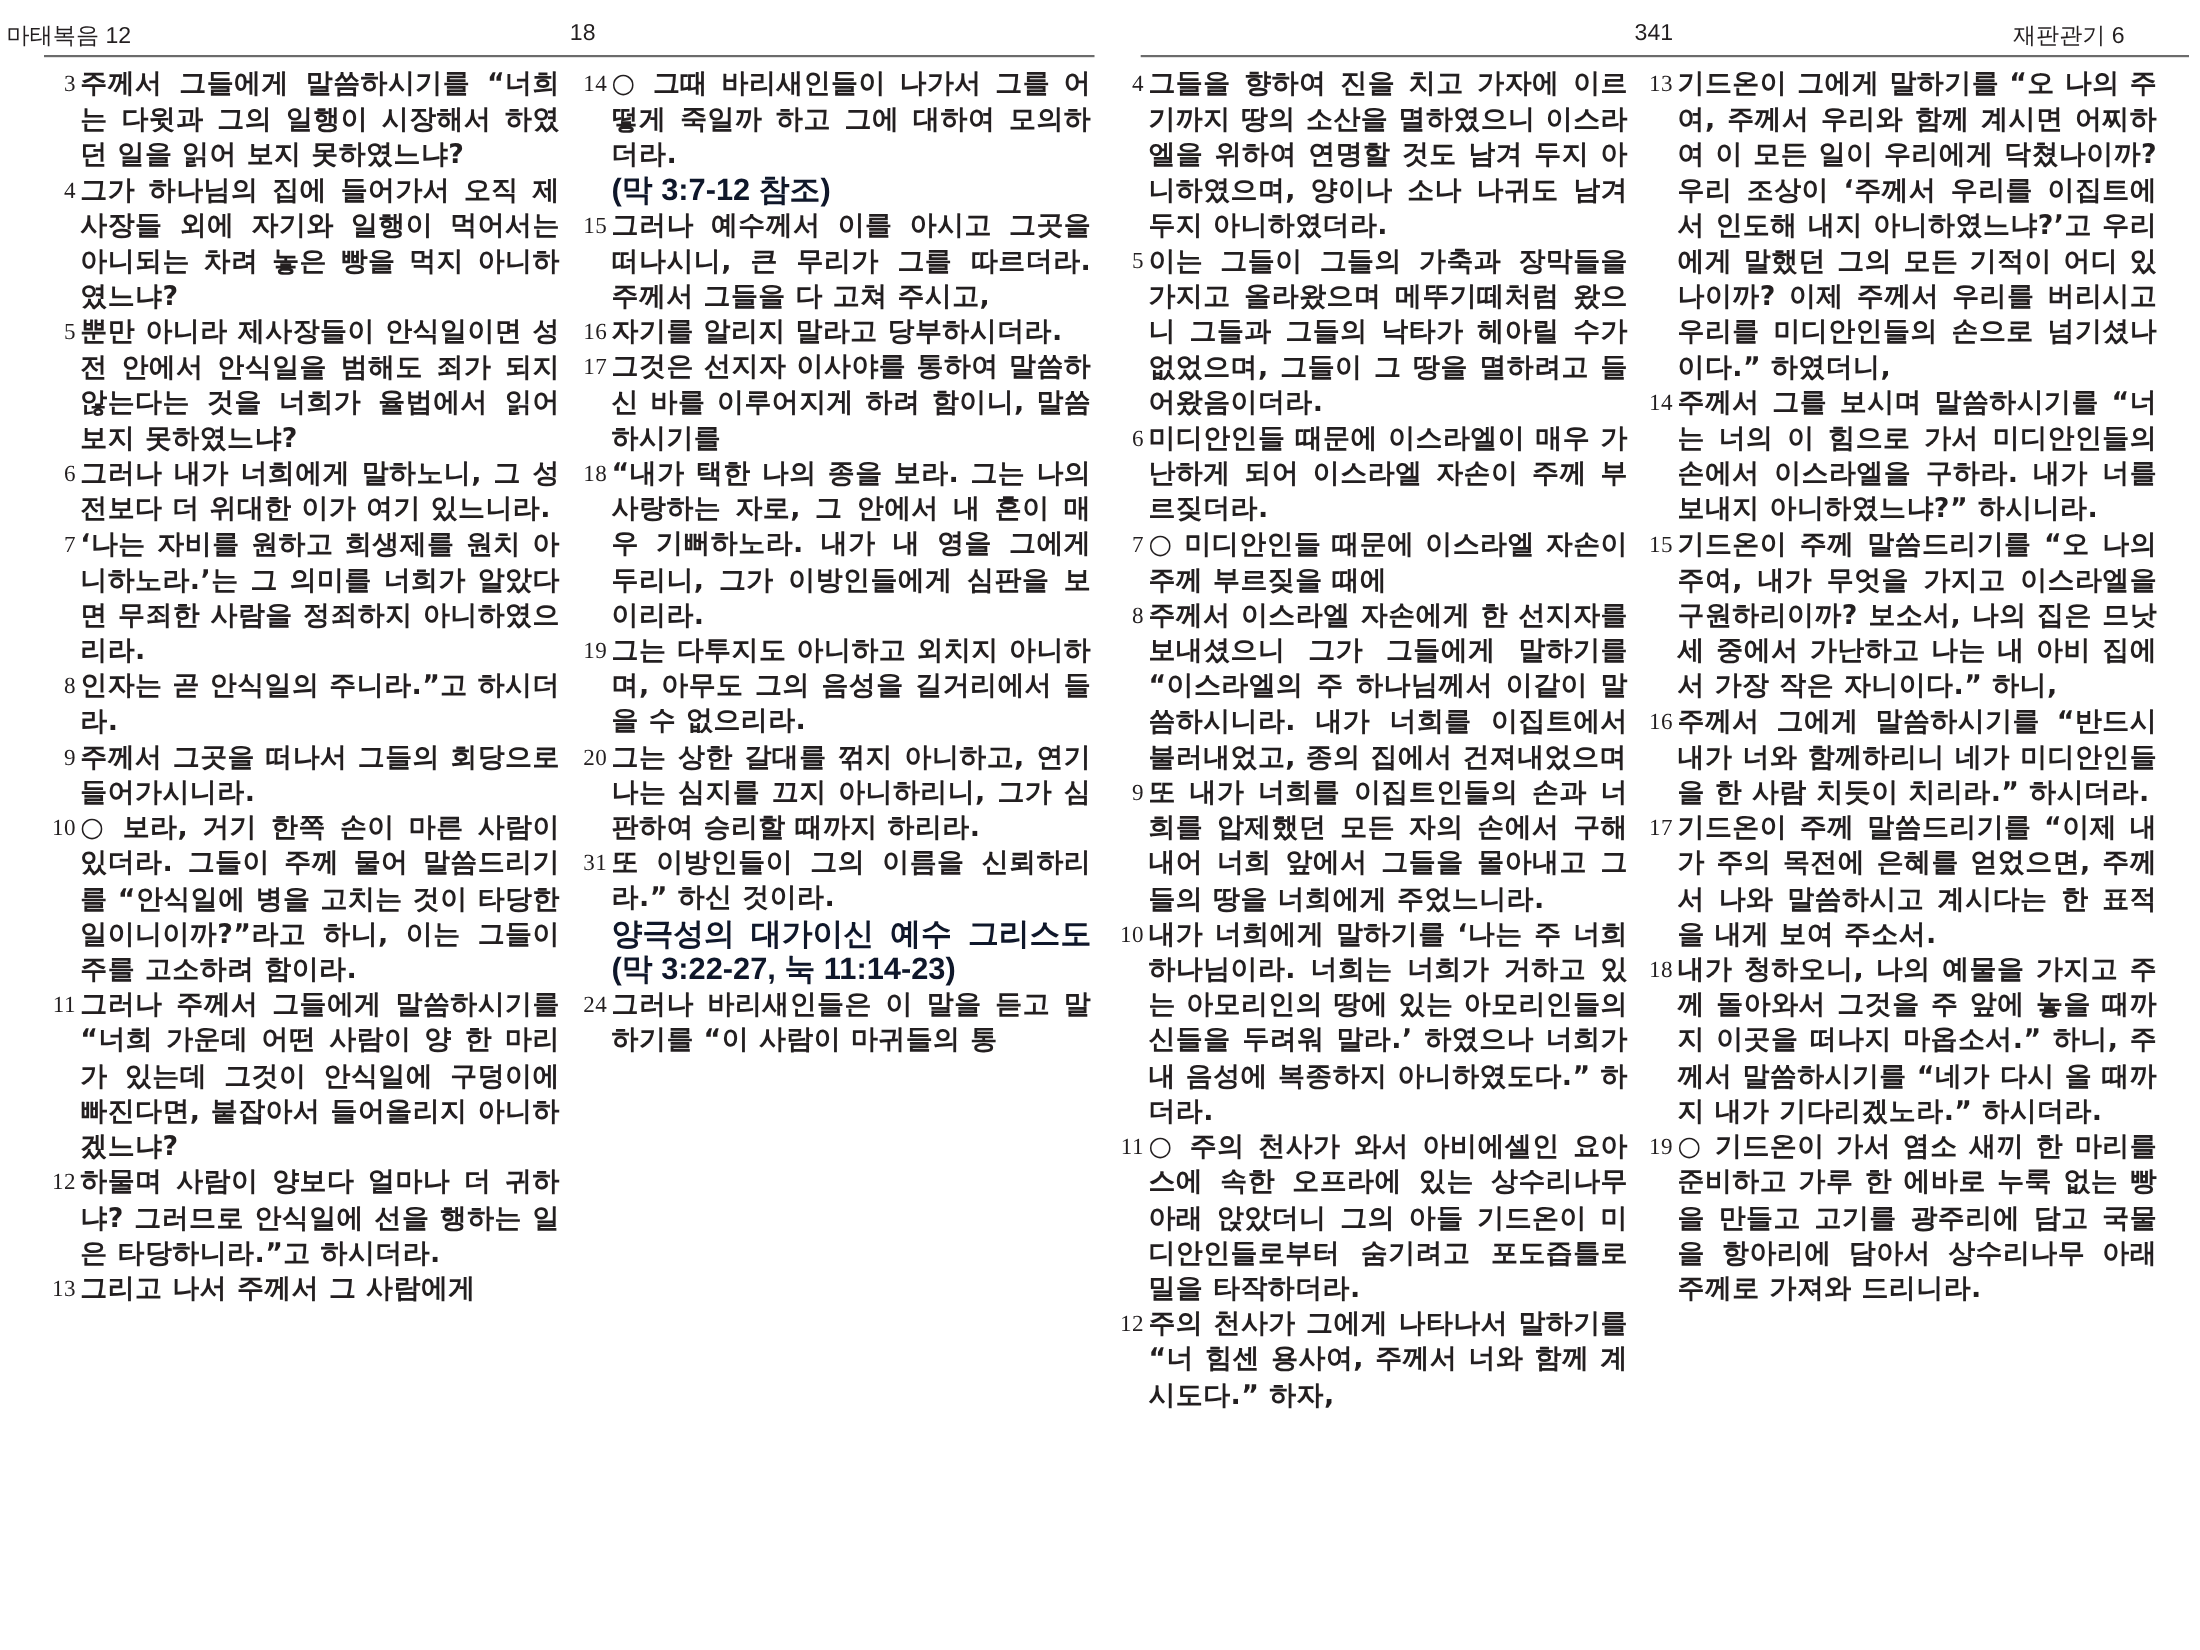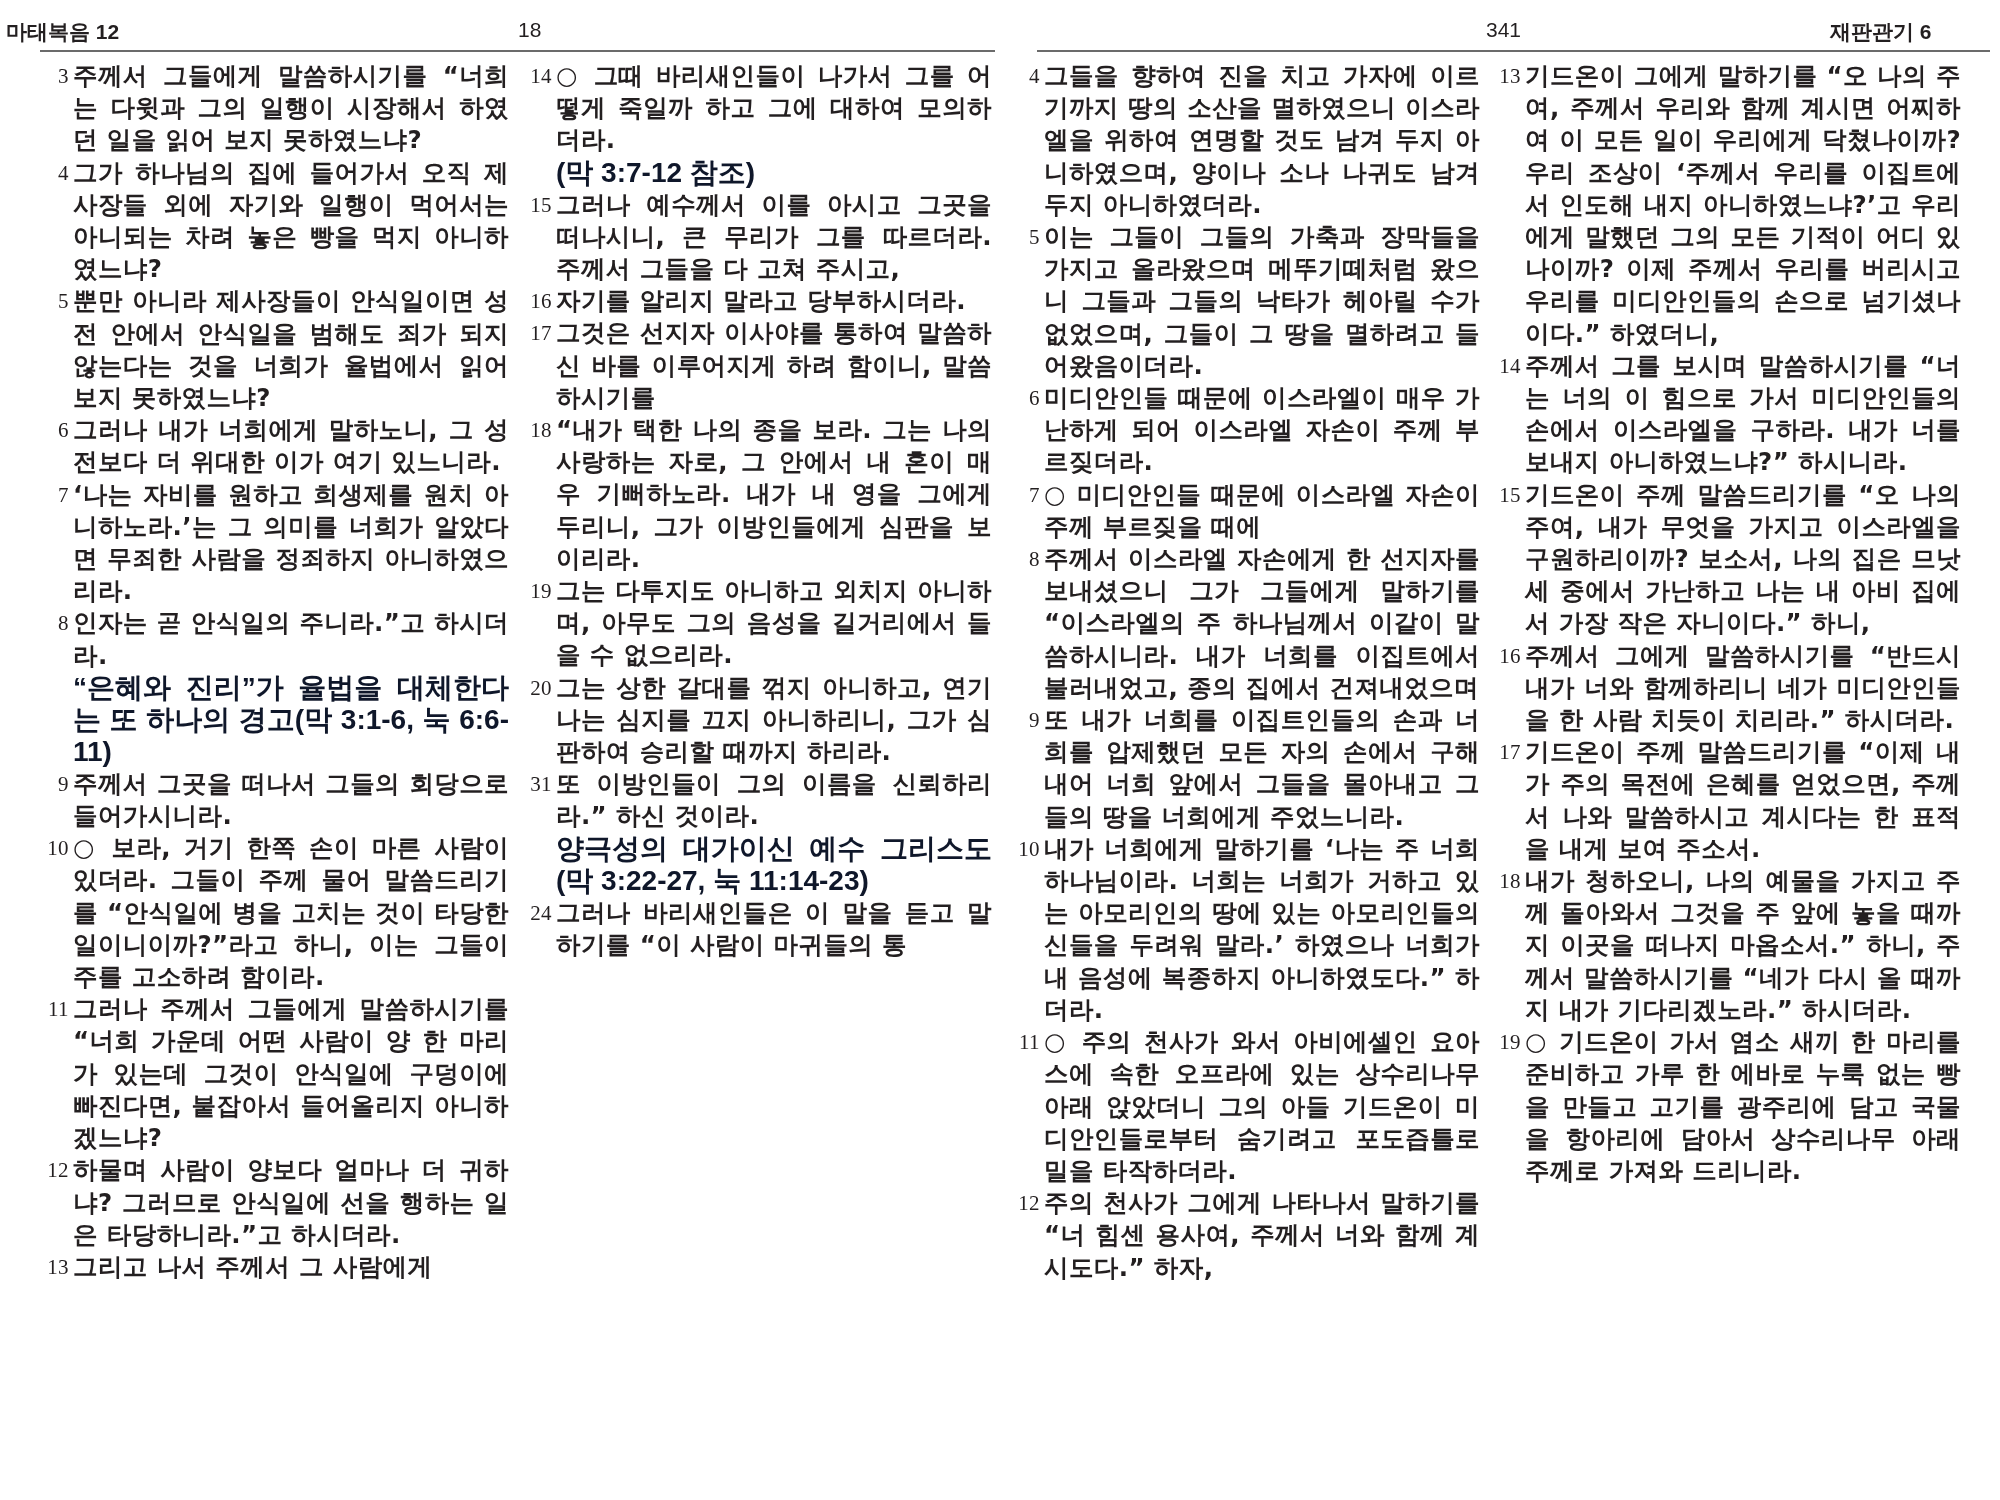--- a/index.html
+++ b/index.html
@@ -8,21 +8,21 @@
     color: #231f20;
     font-family: "DejaVu Sans", sans-serif;
   }
   .page { position: absolute; top: 0; height: 1500px; }
   .page.left  { left: 0;    width: 1000px; }
   .page.right { left: 1000px; width: 1000px; }
 
   .running-head {
     position: absolute; top: 18px;
     font-family: "Liberation Sans", sans-serif;
-    font-size: 21px; font-weight: bold; color: #231f20;
+    font-size: 21px; font-weight: normal; color: #231f20;
   }
   .page-num {
     position: absolute; top: 18px;
     font-family: "Liberation Sans", sans-serif;
     font-size: 21px; color: #231f20;
   }
   .rule {
     position: absolute; top: 50px; height: 2px; background: #6b6b6b;
   }
 
@@ -71,21 +71,20 @@
         <span class="vtext">그러나 내가 너희에게 말하노니, 그 성전보다 더 위대한 이가 여기 있느니라.</span>
       </div>
       <div class="verse">
         <span class="vnum">7</span>
         <span class="vtext">‘나는 자비를 원하고 희생제를 원치 아니하노라.’는 그 의미를 너희가 알았다면 무죄한 사람을 정죄하지 아니하였으리라.</span>
       </div>
       <div class="verse">
         <span class="vnum">8</span>
         <span class="vtext">인자는 곧 안식일의 주니라.”고 하시더라.</span>
       </div>
-      <div class="heading">“은혜와 진리”가 율법을 대체한다는 또 하나의 경고(막 3:1-6, 눅 6:6-11)</div>
       <div class="verse">
         <span class="vnum">9</span>
         <span class="vtext">주께서 그곳을 떠나서 그들의 회당으로 들어가시니라.</span>
       </div>
       <div class="verse">
         <span class="vnum">10</span>
         <span class="vtext">○ 보라, 거기 한쪽 손이 마른 사람이 있더라. 그들이 주께 물어 말씀드리기를 “안식일에 병을 고치는 것이 타당한 일이니이까?”라고 하니, 이는 그들이 주를 고소하려 함이라.</span>
       </div>
       <div class="verse">
         <span class="vnum">11</span>

